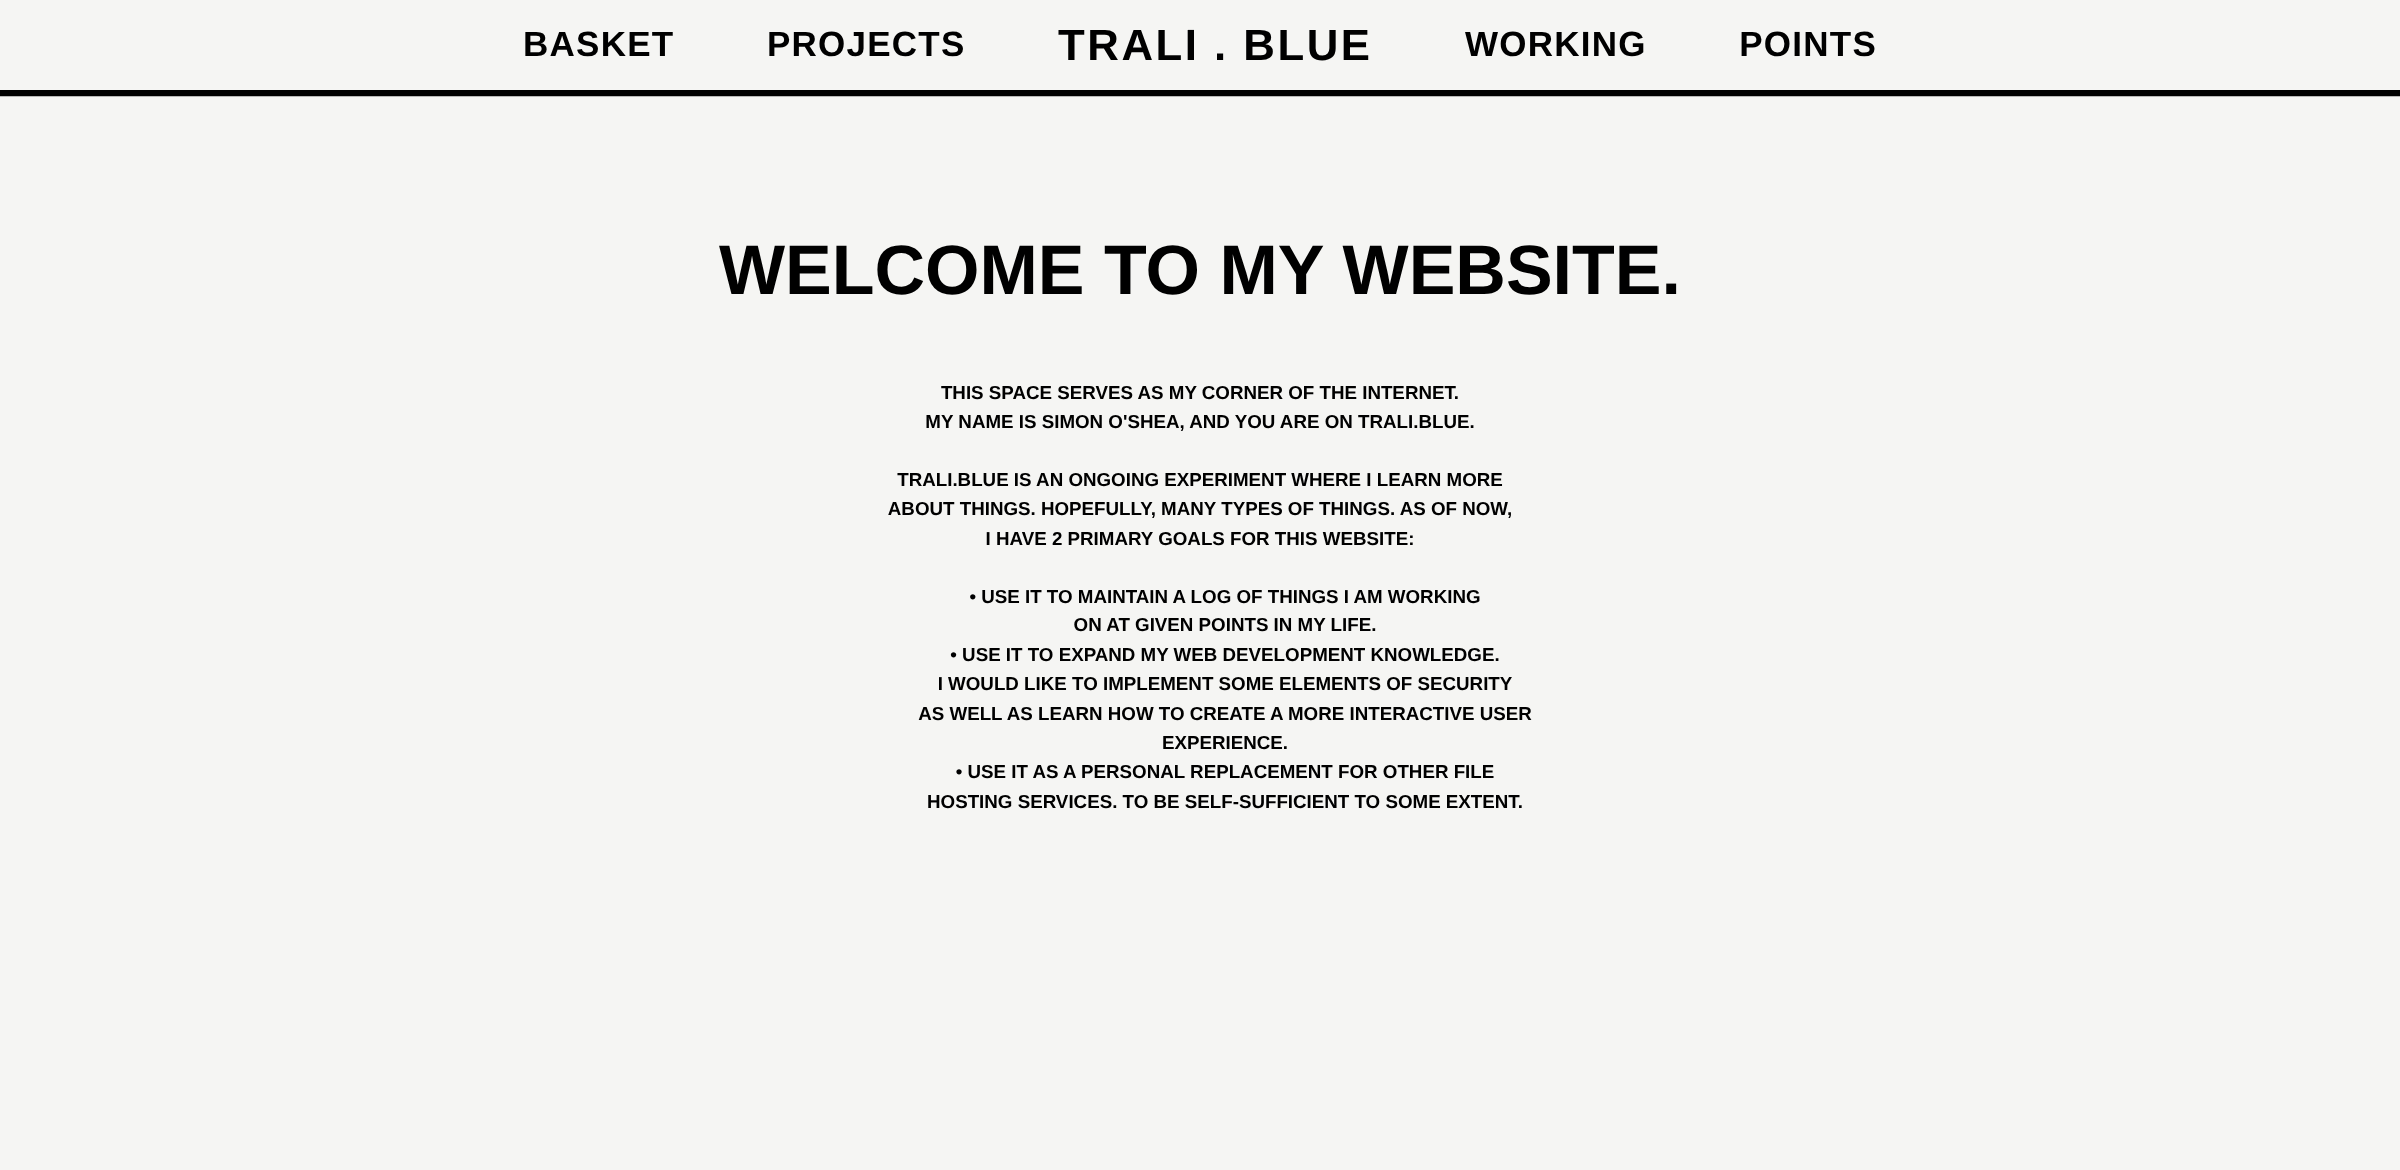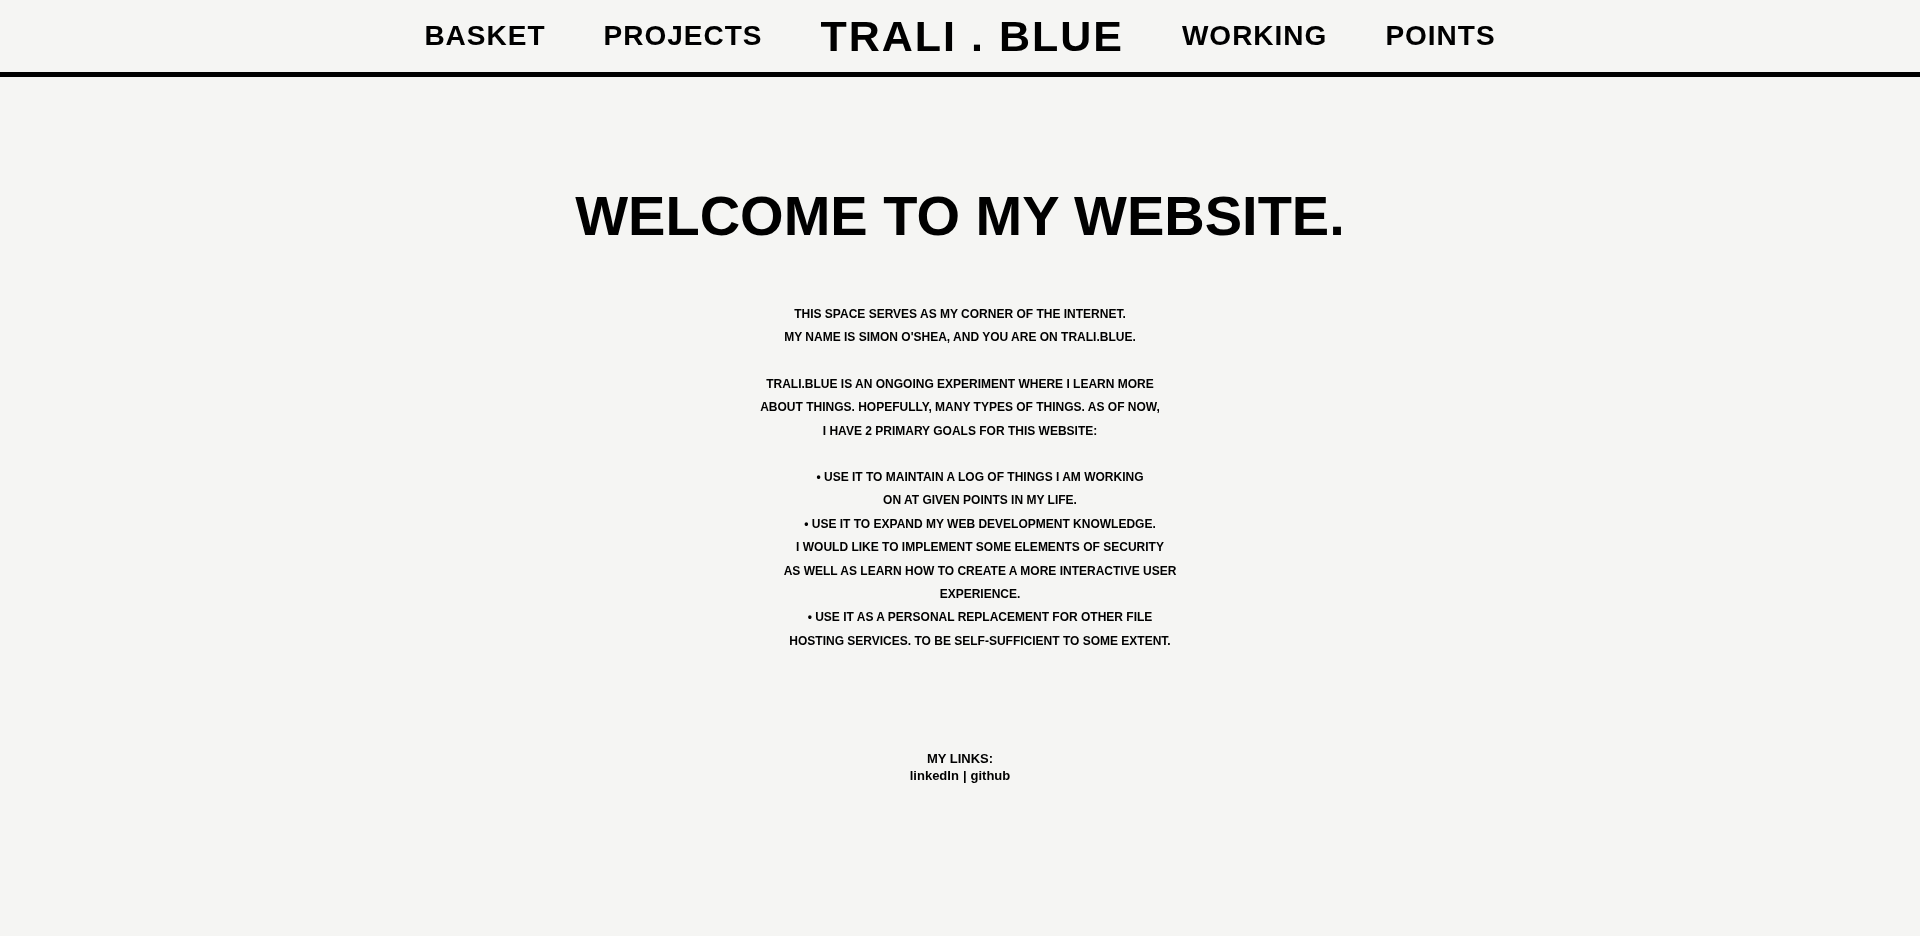--- a/index.html
+++ b/index.html
@@ -17,48 +17,48 @@
     font-weight: bold;
   }
 
   
   .topnav {
     height: 77px;
     border-bottom: 5px solid #000000;
     display: flex;
     justify-content: center;
     align-items: center;
-    gap: 58px;
+    gap: 74px;
   }
   .topnav a {
     color: #000000;
     text-decoration: none;
     font-size: 28px;
     letter-spacing: 1px;
     line-height: 1;
     white-space: nowrap;
   }
   .topnav a.brand {
-    font-size: 43px;
+    font-size: 35px;
     letter-spacing: 2px;
   }
 
   
   .content {
     text-align: center;
   }
   h1.page-title {
     margin: 101px 0 0 0;
     font-size: 56px;
     line-height: 76px;
     font-weight: bold;
     letter-spacing: 0;
   }
   .para {
-    font-size: 12px;
+    font-size: 15px;
     line-height: 23.4px;
     white-space: pre-line;
     margin: 23px 0 0 0;
   }
   .para.first {
     margin-top: 49px;
   }
   
   .para.goals {
     margin-left: 40px;
@@ -103,17 +103,13 @@
   <p class="para goals">• USE IT TO MAINTAIN A LOG OF THINGS I AM WORKING
 ON AT GIVEN POINTS IN MY LIFE.
 • USE IT TO EXPAND MY WEB DEVELOPMENT KNOWLEDGE.
 I WOULD LIKE TO IMPLEMENT SOME ELEMENTS OF SECURITY
 AS WELL AS LEARN HOW TO CREATE A MORE INTERACTIVE USER
 EXPERIENCE.
 • USE IT AS A PERSONAL REPLACEMENT FOR OTHER FILE
 HOSTING SERVICES. TO BE SELF-SUFFICIENT TO SOME EXTENT.</p>
 
 
-  <div class="footer-links">
-    <div>MY LINKS:</div>
-    <div><a href="#">linkedIn</a><span class="sep">|</span><a href="#">github</a></div>
-  </div>
 </main>
 
 </body></html>

